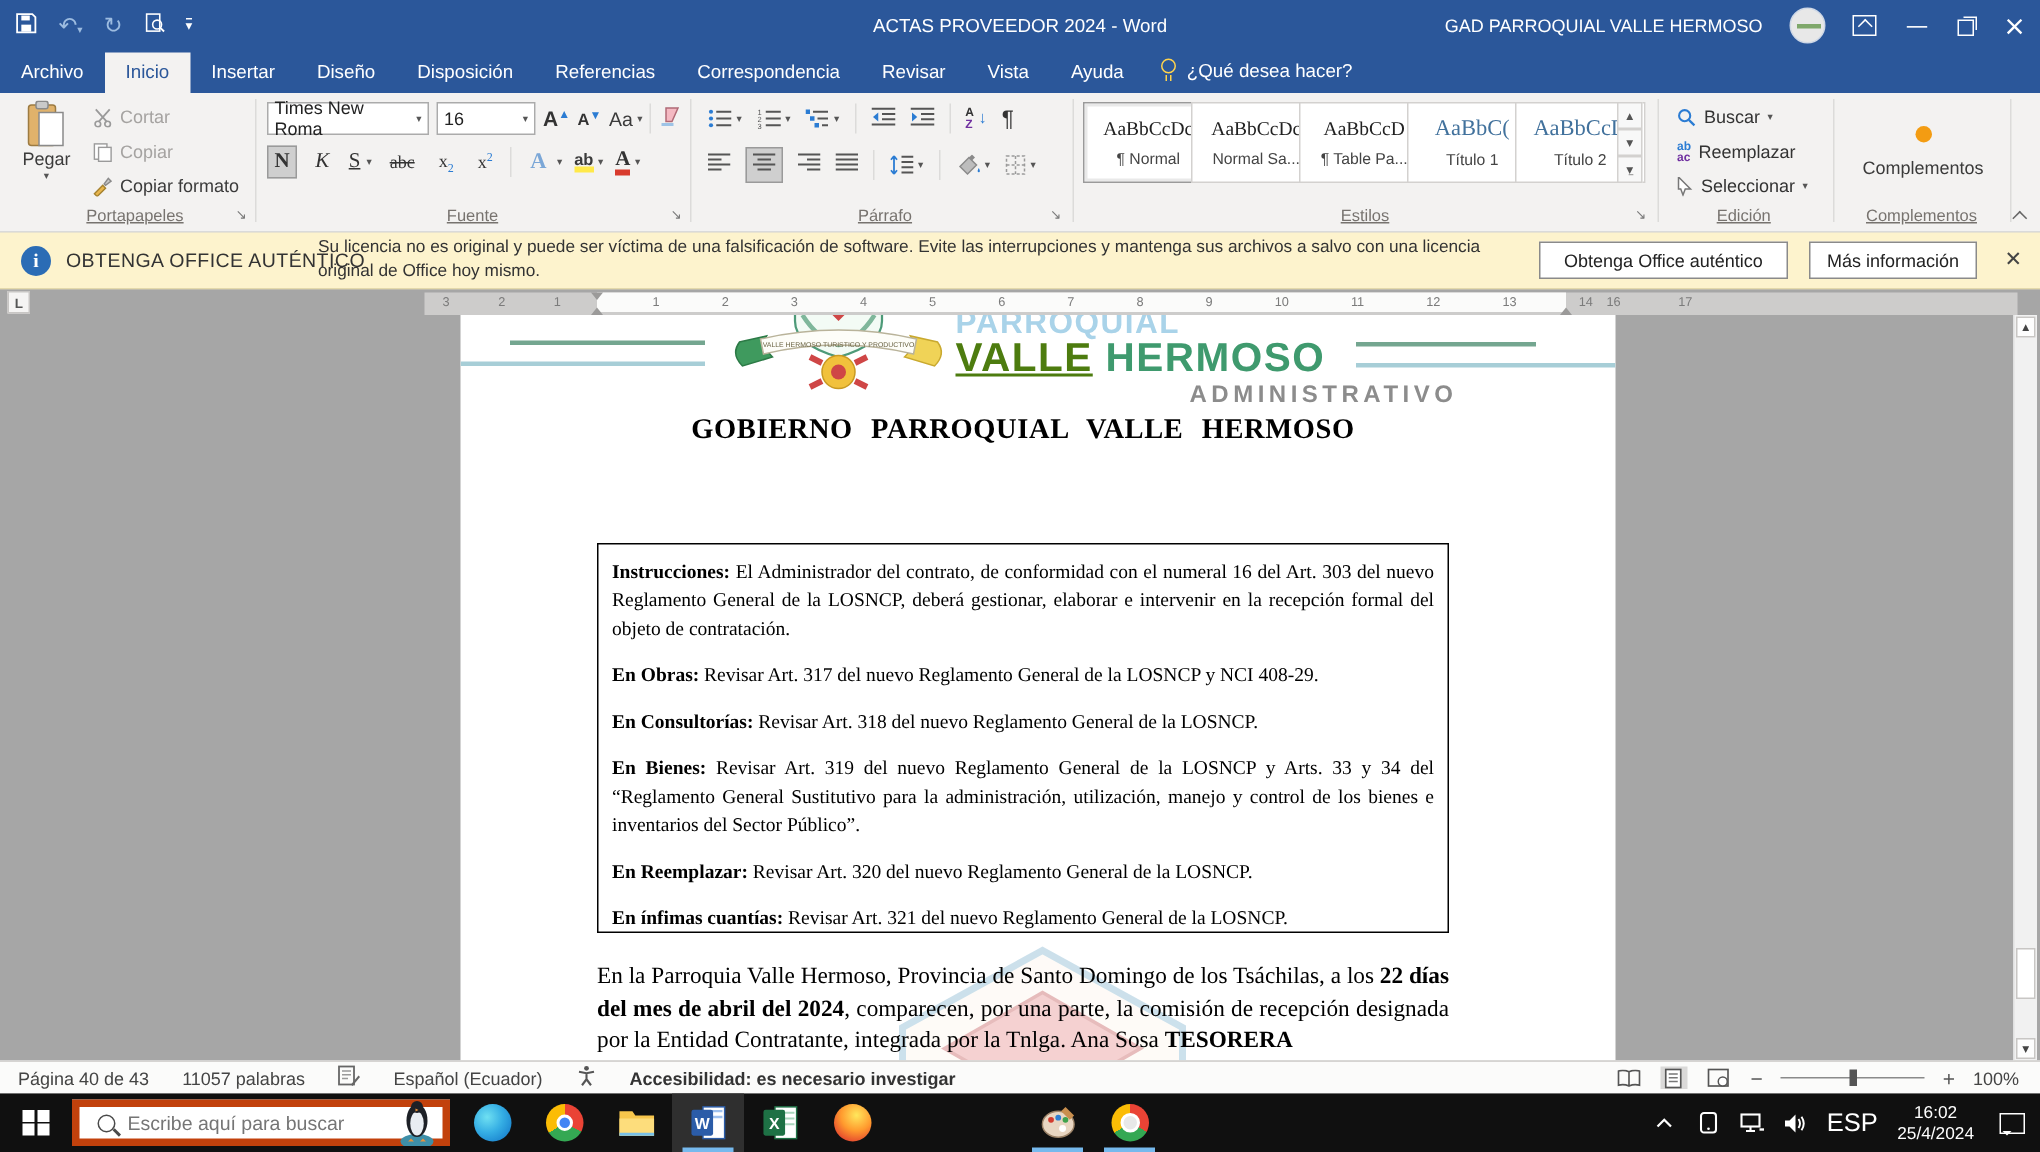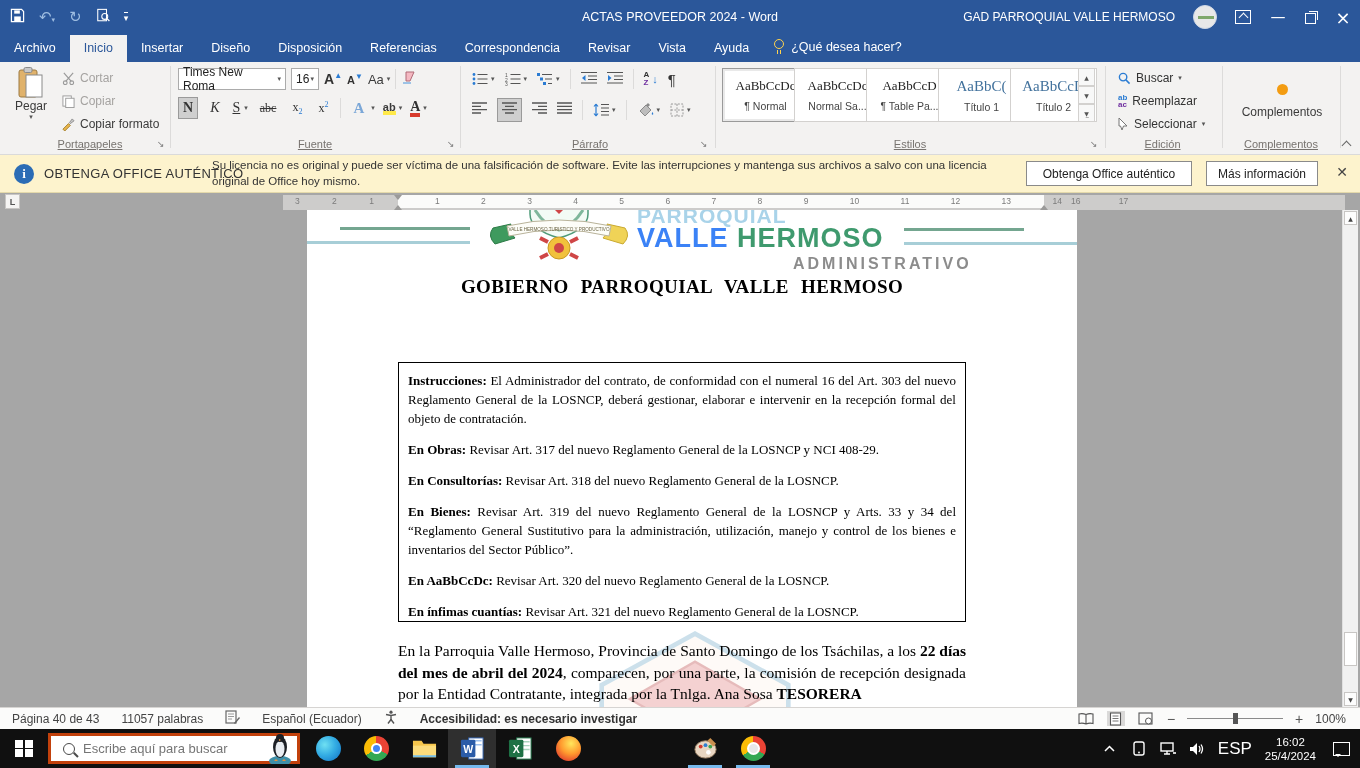--- a/index.html
+++ b/index.html
@@ -118,21 +118,21 @@
   .viewic { width:18px; height:15px; display:flex; align-items:center; justify-content:center; }
   .viewic.active { background:#dad9d8; }
   .ztrack { width:96px; height:1px; background:#8a8a8a; position:relative; }
   .zhandle { position:absolute; left:46px; top:-5px; width:5px; height:11px; background:#555; }
 
   
   .taskbar { position:absolute; left:0; top:729px; width:1360px; height:39px; background:#101010; }
   .startbtn { position:absolute; left:0; top:0; width:48px; height:39px; display:flex; align-items:center; justify-content:center; }
   .winlogo { display:grid; grid-template-columns:8px 8px; grid-template-rows:8px 8px; gap:1.5px; }
   .winlogo i { background:#fff; }
-  .searchbox { position:absolute; left:48px; top:4px; width:252px; height:31px; background:#fff; border:3px solid #c2410c; display:flex; align-items:center; }
+  .searchbox { position:absolute; left:48px; top:4px; width:252px; height:31px; background:#fff; border:5px solid #c2410c; display:flex; align-items:center; }
   .searchbox input { border:0; outline:0; flex:1; font-size:13px; color:#333; font-family:"Liberation Sans",sans-serif; background:transparent; }
   .mag { width:12px; height:12px; border:1.6px solid #4a4a4a; border-radius:50%; position:relative; margin:0 8px 0 12px; }
   .mag::after { content:""; position:absolute; left:9px; top:10px; width:6px; height:1.6px; background:#4a4a4a; transform:rotate(45deg); }
   .tslot { position:absolute; top:0; width:48px; height:39px; display:flex; align-items:center; justify-content:center; }
   .tslot.open::after { content:""; position:absolute; left:7px; bottom:0; right:7px; height:3px; background:#76b9ed; }
   .tslot.focus { background:#2f2f2f; }
   .appic { width:25px; height:25px; }
   .tray { position:absolute; right:0; top:0; height:39px; display:flex; align-items:center; gap:13px; padding-right:10px; color:#fff; }
   .trayic { width:16px; height:16px; display:flex; align-items:center; justify-content:center; }
   .clock { text-align:center; font-size:11.5px; line-height:14px; }
@@ -231,21 +231,21 @@
   </div>
   <div class="glabel" style="left:30px; width:120px;">Portapapeles</div>
   <div class="launcher" style="left:157px;">↘</div>
   <div class="gsep" style="left:170px;"></div>
 
   <div class="fontrow1">
     <div class="combobox" style="width:108px;">
       <span>Times New Roma</span>
         <span class="caret">▾</span>
     </div>
-    <div class="combobox" style="width:28px;">
+    <div class="combobox" style="width:66px;">
       <span>16</span>
         <span class="caret">▾</span>
     </div>
     <span class="growA">A<sup>▲</sup></span>
     <span class="growA" style="font-size:11px;">A<sup style="color:#2b7cd3">▼</sup></span>
     <span class="rbtn">
         <span style="font-size:13px;">Aa</span>
         <span class="caret">▾</span>
       </span>
     <span class="minisep"></span>
@@ -483,32 +483,32 @@
         <path d="M8 28 Q2 36 10 44 L30 38 Q22 30 26 24 Z" fill="#3f9a5e" stroke="#2c7a46"></path>
         <path d="M140 28 Q146 36 138 44 L118 38 Q126 30 122 24 Z" fill="#f0d357" stroke="#c9a92f"></path>
         <path d="M22 26 Q74 14 126 26 L124 36 Q74 24 24 36 Z" fill="#fdfdf8" stroke="#b9b39a"></path>
         <text x="74" y="31" font-size="4.6" fill="#6b6444" text-anchor="middle" font-family="Liberation Sans,sans-serif">VALLE HERMOSO TURISTICO Y PRODUCTIVO</text>
         <circle cx="74" cy="48" r="11" fill="#f1c13c" stroke="#c99a22"></circle>
         <path d="M63 42 l-8 -4 M85 42 l8 -4 M63 54 l-8 4 M85 54 l8 4" stroke="#cf4646" stroke-width="4"></path>
         <circle cx="74" cy="48" r="5" fill="#cf4646"></circle>
       </svg>
 
       <div class="logo-parroquial">PARROQUIAL</div>
-      <div class="logo-valle"><span style="color:#3b82f6;">VALLE</span><span style="color:#3f9a6e;"> HERMOSO</span></div>
+      <div class="logo-valle"><span style="color:#4d7c0f;text-decoration:underline;">VALLE</span><span style="color:#3f9a6e;"> HERMOSO</span></div>
       <div class="logo-admin">ADMINISTRATIVO</div>
     </div>
 
     <div class="doctitle serif" style="top:66px;">GOBIERNO PARROQUIAL VALLE HERMOSO</div>
 
     <div class="instrbox serif">
       <p><b>Instrucciones:</b><span> El Administrador del contrato, de conformidad con el numeral 16 del Art. 303 del nuevo Reglamento General de la LOSNCP,  deberá gestionar, elaborar e intervenir  en la recepción formal del objeto de contratación.</span></p>
       <p><b>En Obras:</b><span> Revisar Art. 317 del nuevo Reglamento General de la LOSNCP  y NCI 408-29.</span></p>
       <p><b>En Consultorías:</b><span> Revisar Art. 318 del nuevo Reglamento General de la LOSNCP.</span></p>
       <p><b>En Bienes:</b><span> Revisar Art. 319 del nuevo Reglamento General de la LOSNCP y Arts. 33 y 34 del “Reglamento General Sustitutivo para la administración, utilización, manejo y control de los bienes e inventarios del Sector Público”.</span></p>
-      <p><b>En AaBbCcDc:</b><span> Revisar Art. 320 del nuevo Reglamento General de la LOSNCP.</span></p>
+      <p><b>En Reemplazar:</b><span> Revisar Art. 320 del nuevo Reglamento General de la LOSNCP.</span></p>
       <p><b>En ínfimas cuantías:</b><span> Revisar Art. 321 del nuevo Reglamento General de la LOSNCP.</span></p>
     </div>
 
     <div class="bodypara serif">
       <span>En la Parroquia Valle Hermoso, Provincia de Santo Domingo de los Tsáchilas,  a los </span><b>22 días del mes de abril del 2024</b><span>, comparecen, por una parte, la comisión  de recepción designada por la Entidad Contratante, integrada por la Tnlga.  Ana Sosa </span><b>TESORERA</b>
     </div>
   </div>
 
   <div class="vscroll">
     <div class="vbtn" style="top:1px;">▲</div>

